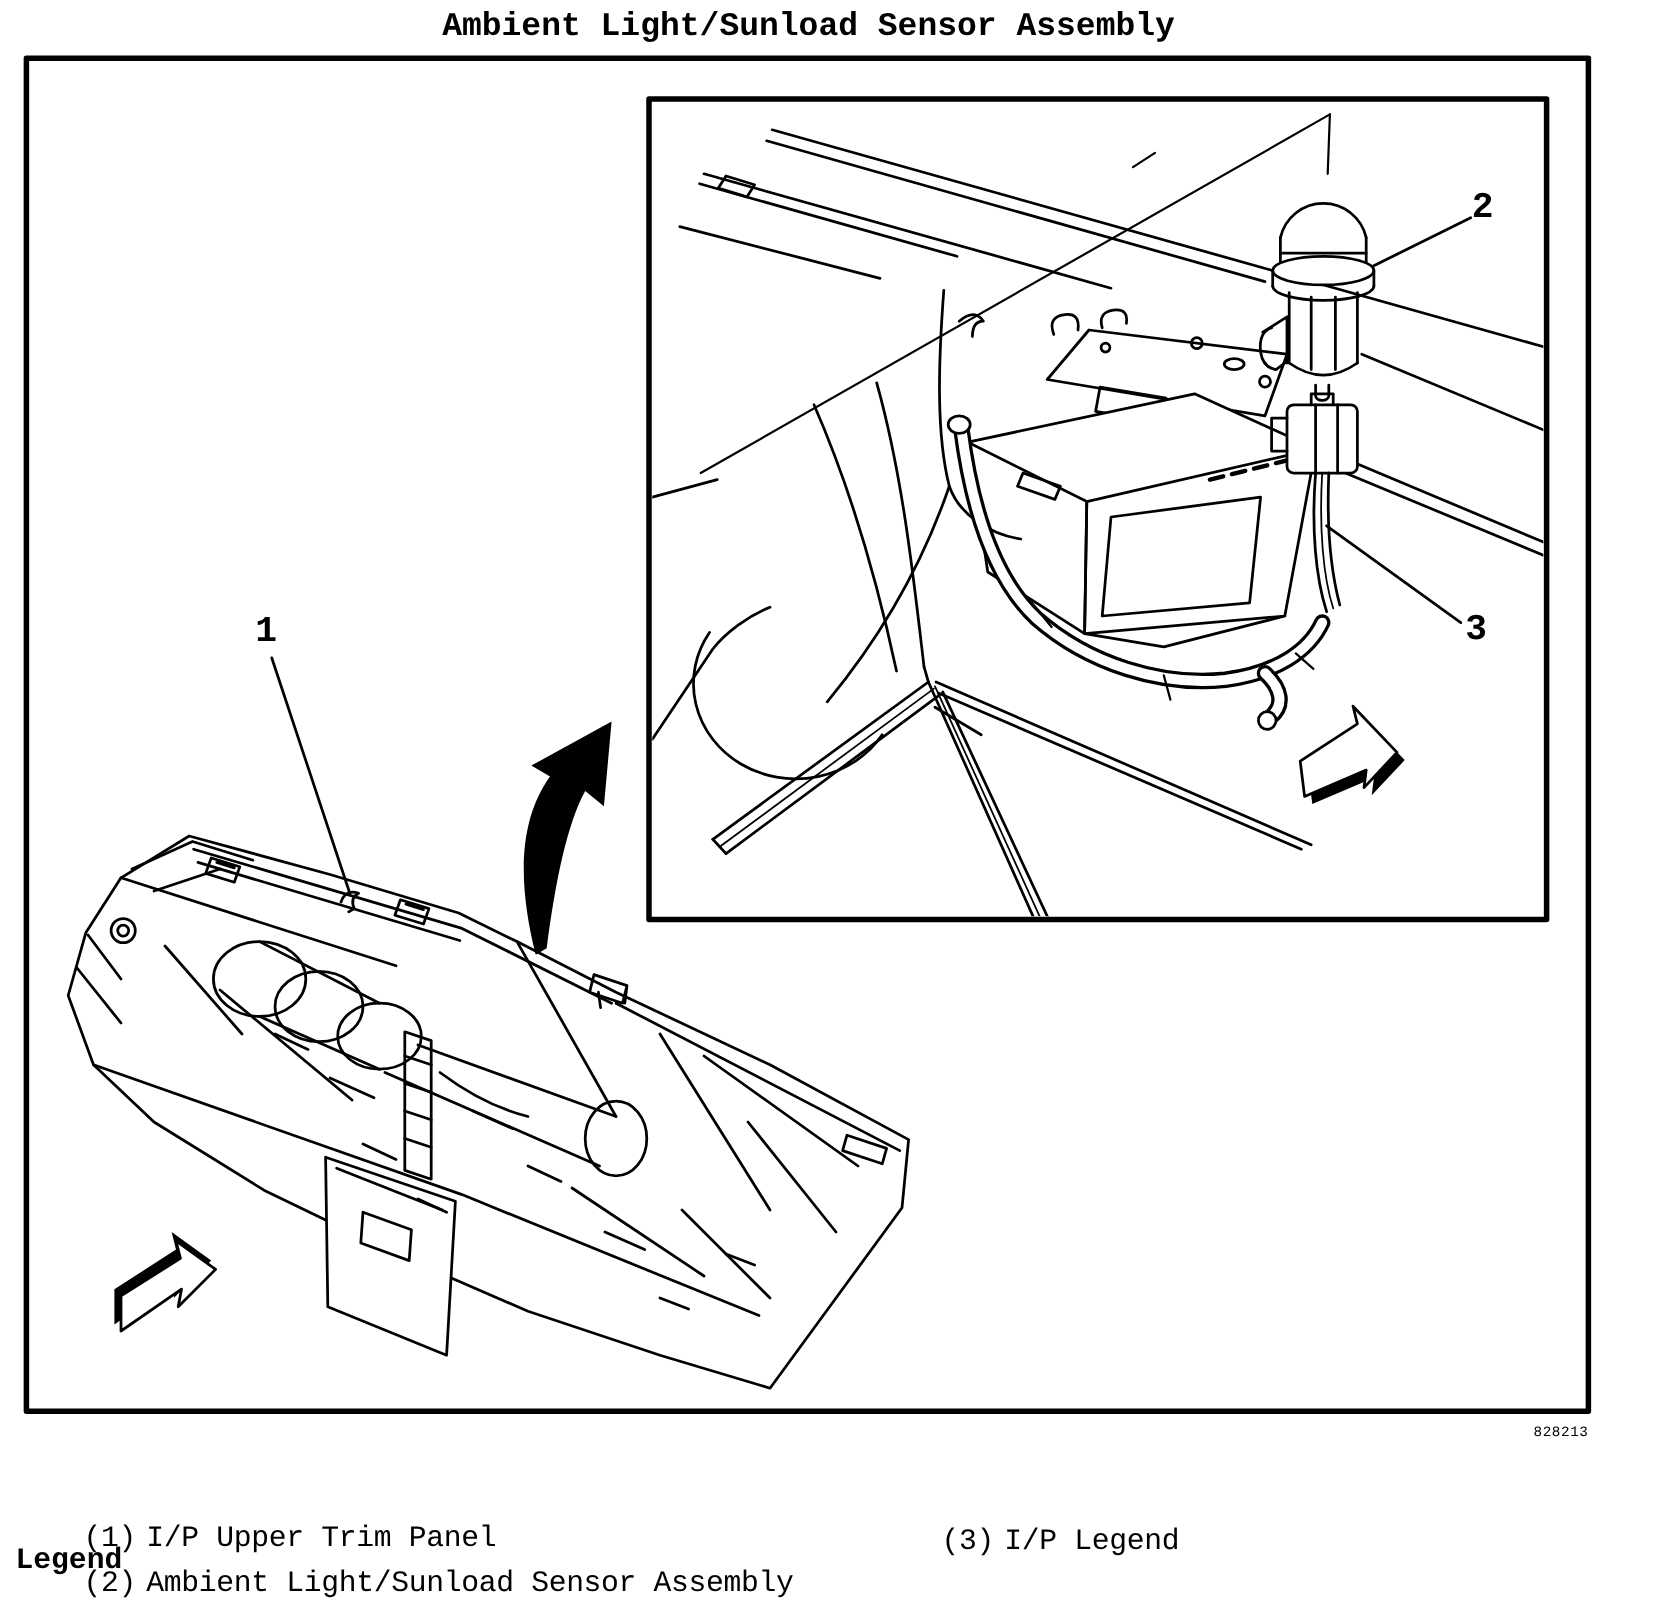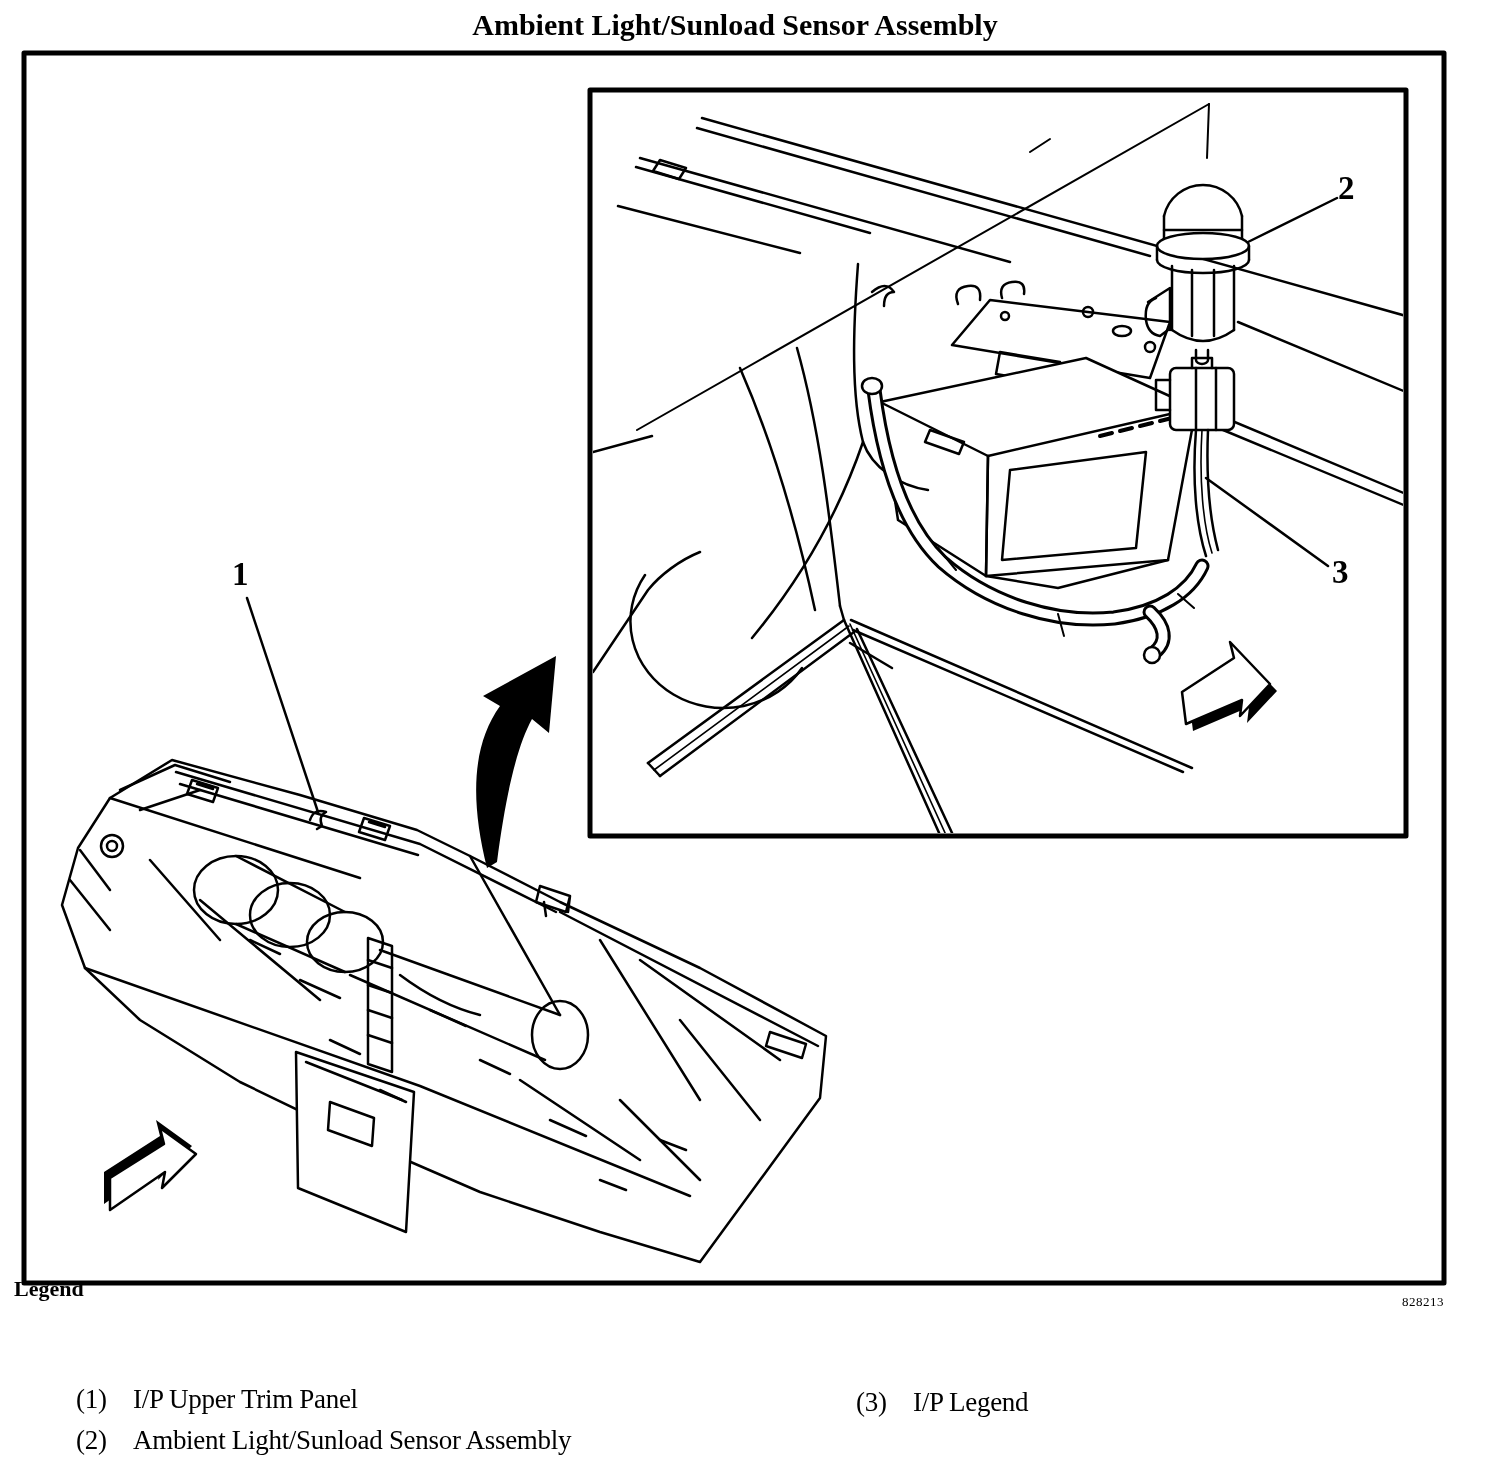--- a/index.html
+++ b/index.html
@@ -1,38 +1,38 @@
 <!DOCTYPE html>
 <html><head>
 <meta charset="utf-8">
 <style>
   html,body{margin:0;padding:0;background:#ffffff;}
   #page{
     position:relative;width:1504px;height:1464px;background:#ffffff;
-    font-family:Liberation Serif, serif;color:#000;
+    font-family:Liberation Mono, monospace;color:#000;
     overflow:hidden;
   }
   .abs{position:absolute;}
   #title{
     left:22px;top:8px;width:1426px;text-align:center;
     font-size:30px;font-weight:bold;letter-spacing:0px;
   }
   #art{left:0;top:0;width:1504px;height:1464px;}
   .callout{
     font-size:33px;font-weight:bold;line-height:1;
   }
   #callout-1{left:232px;top:558px;}
   #callout-2{left:1338px;top:172px;}
   #callout-3{left:1332px;top:556px;}
   #figure-number{
     left:1340px;top:1294px;width:104px;text-align:right;
     font-size:13px;letter-spacing:0.5px;
   }
   #legend-heading{
-    left:14px;top:1276px;font-size:22px;font-weight:bold;
+    left:14px;top:1404px;font-size:27px;font-weight:bold;
   }
   .legend-item{
     display:flex;font-size:27px;letter-spacing:-0.3px;white-space:nowrap;
   }
   .legend-index{width:57px;flex:0 0 57px;}
   #legend-item-1{left:76px;top:1384px;}
   #legend-item-2{left:76px;top:1425px;}
   #legend-item-3{left:856px;top:1387px;}
 </style>
 </head>

